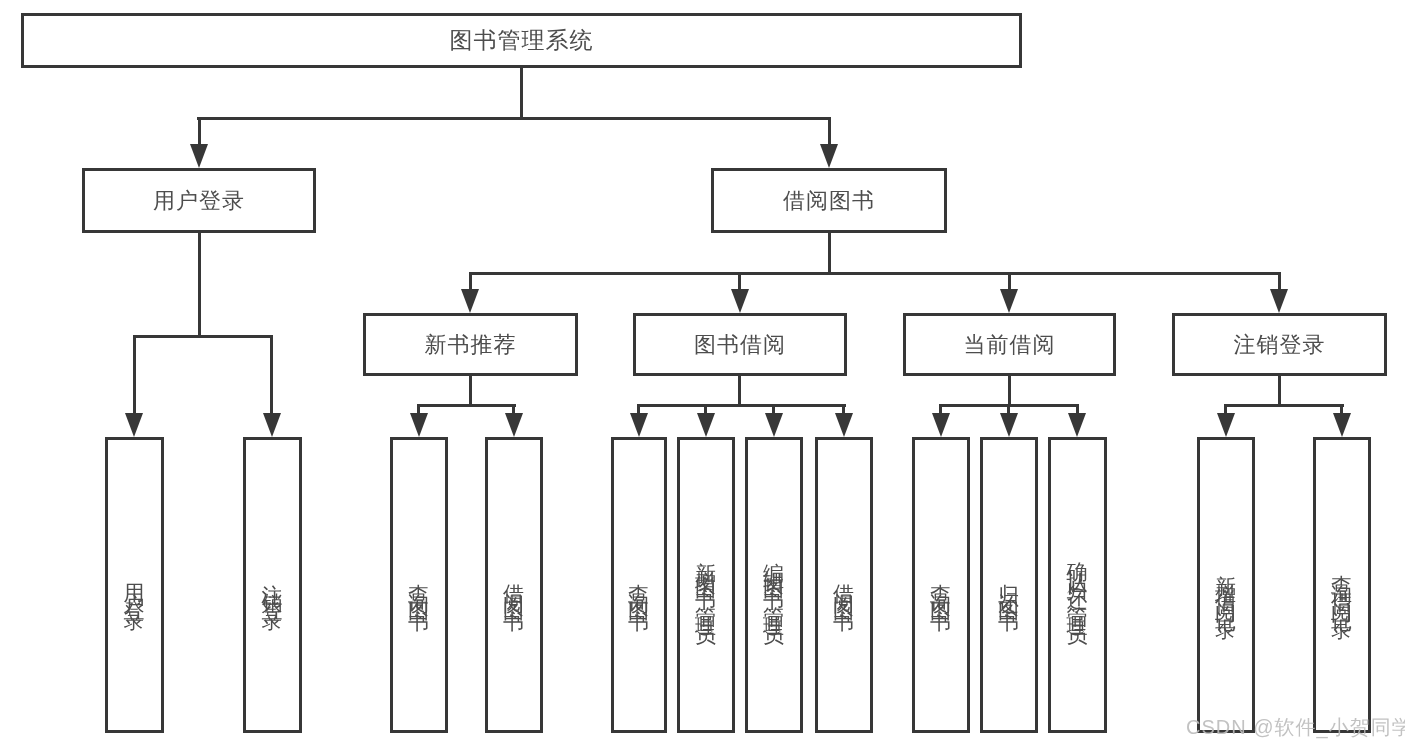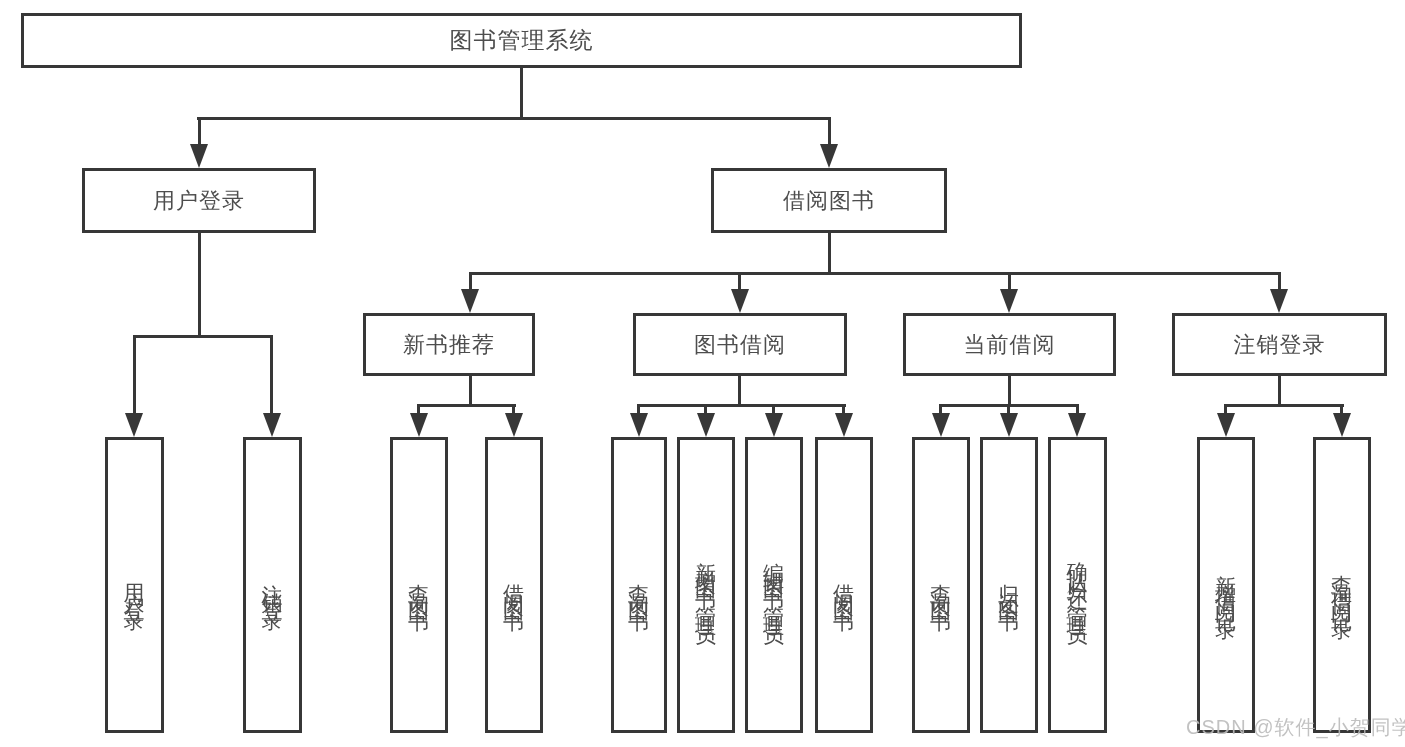--- a/index.html
+++ b/index.html
@@ -72,21 +72,21 @@
     <span>图书管理系统</span>
   </div>
 
   <div class="node h" style="left:82px;top:168px;width:234px;height:65px">
     <span>用户登录</span>
   </div>
   <div class="node h" style="left:711px;top:168px;width:236px;height:65px">
     <span>借阅图书</span>
   </div>
 
-  <div class="node h" style="left:363px;top:313px;width:172px;height:63px">
+  <div class="node h" style="left:363px;top:313px;width:215px;height:63px">
     <span>新书推荐</span>
   </div>
   <div class="node h" style="left:633px;top:313px;width:214px;height:63px">
     <span>图书借阅</span>
   </div>
   <div class="node h" style="left:903px;top:313px;width:213px;height:63px">
     <span>当前借阅</span>
   </div>
   <div class="node h" style="left:1172px;top:313px;width:215px;height:63px">
     <span>注销登录</span>

